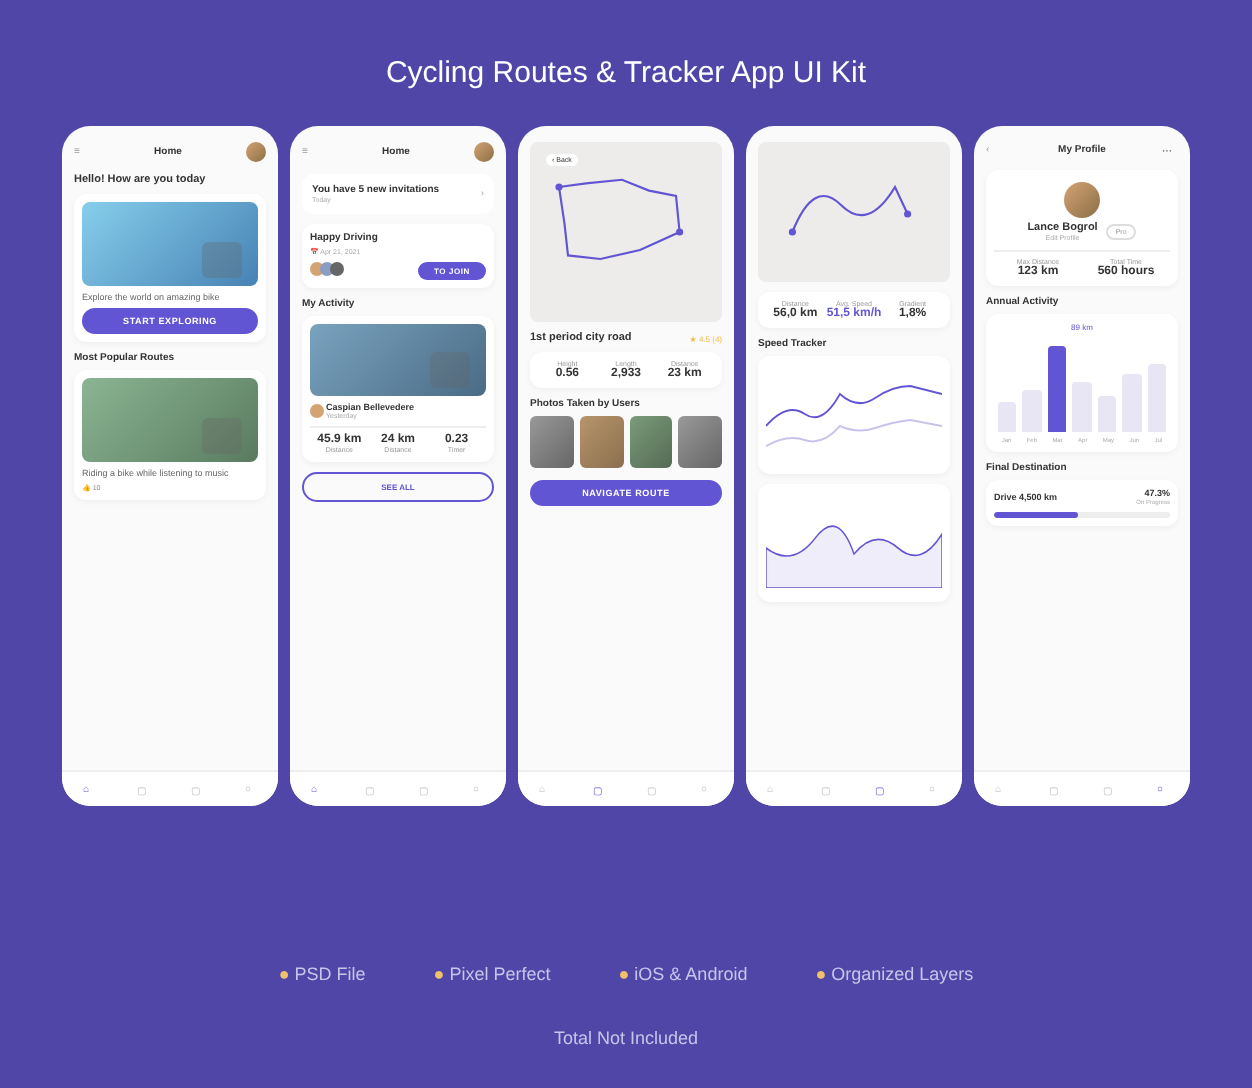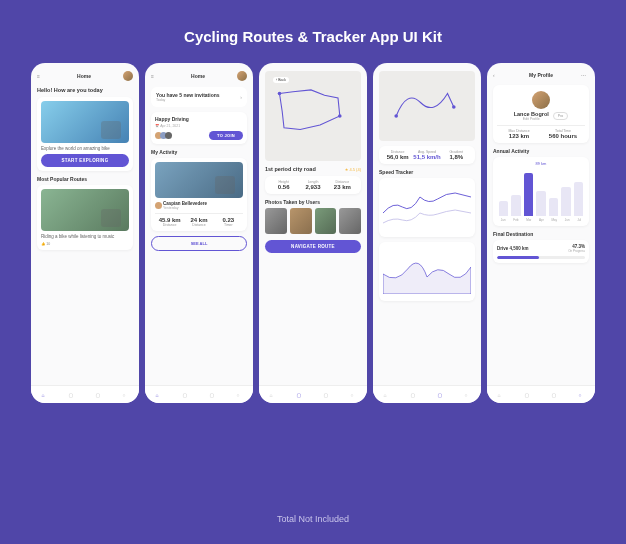--- a/index.html
+++ b/index.html
@@ -1,17 +1,17 @@
 <!DOCTYPE html>
 <html><head>
 <meta charset="utf-8">
 <style>
 *{margin:0;padding:0;box-sizing:border-box;font-family:-apple-system,BlinkMacSystemFont,sans-serif}
 body{width:626px;height:544px;background:#5046a8;position:relative;overflow:hidden}
-.title{color:#fff;text-align:center;font-size:15px;font-weight:700;padding:28px 0 18px}
+.title{color:#fff;text-align:center;font-size:15px;font-weight:400;padding:28px 0 18px}
 .phones{display:flex;justify-content:center;gap:6px;padding:0 20px}
 .phone{width:108px;height:340px;background:#fafafb;border-radius:14px;padding:8px 6px;font-size:5px;color:#333;position:relative;overflow:hidden}
 .header{display:flex;align-items:center;justify-content:space-between;margin-bottom:6px}
 .header-title{font-weight:600;flex:1;text-align:center}
 .back{width:8px;height:8px;display:flex;align-items:center;color:#999}
 .avatar{width:10px;height:10px;border-radius:50%;background:linear-gradient(135deg,#d4a373,#8b6f47)}
 .greeting{font-size:5.5px;font-weight:600;margin-bottom:4px}
 .card{background:#fff;border-radius:6px;padding:4px;margin-bottom:5px;box-shadow:0 1px 3px rgba(0,0,0,0.05)}
 .card-img{width:100%;height:42px;border-radius:4px;background:linear-gradient(135deg,#87ceeb,#4682b4);margin-bottom:3px;position:relative;overflow:hidden}
 .card-img::after{content:"";position:absolute;right:8px;bottom:4px;width:20px;height:18px;background:rgba(100,100,100,0.3);border-radius:3px}
@@ -302,14 +302,20 @@
     <span class="tab-icon">⌂</span>
     <span class="tab-icon">▢</span>
     <span class="tab-icon">▢</span>
     <span class="tab-icon active">○</span>
   </div>
 </div>
 
 </div>
 
 <div class="footer">
+  <div class="feats">
+    <span class="feat">PSD File</span>
+    <span class="feat">Pixel Perfect</span>
+    <span class="feat">iOS &amp; Android</span>
+    <span class="feat">Organized Layers</span>
+  </div>
   <div class="disclaimer">Total Not Included</div>
 </div>
 
 </body></html>

